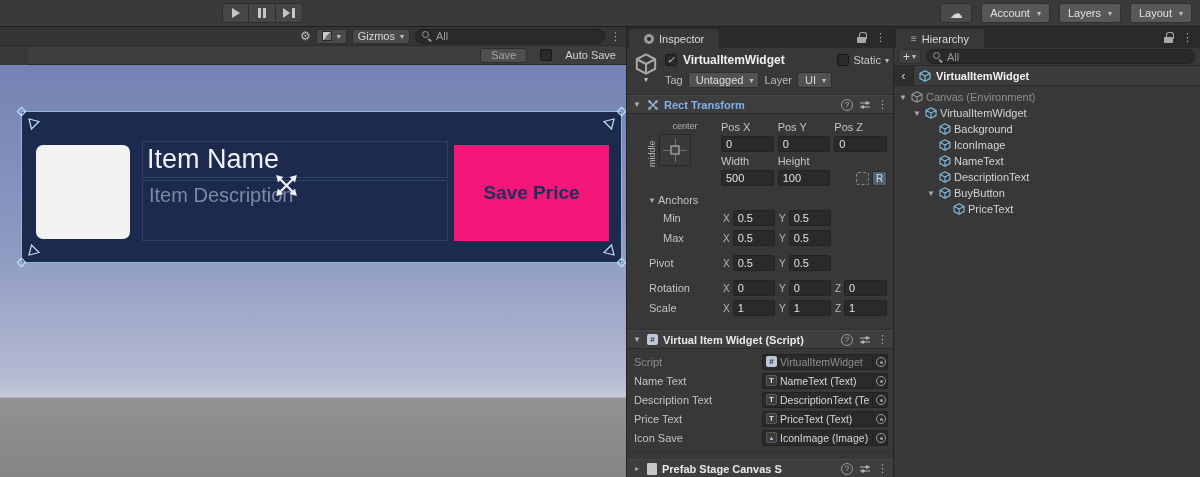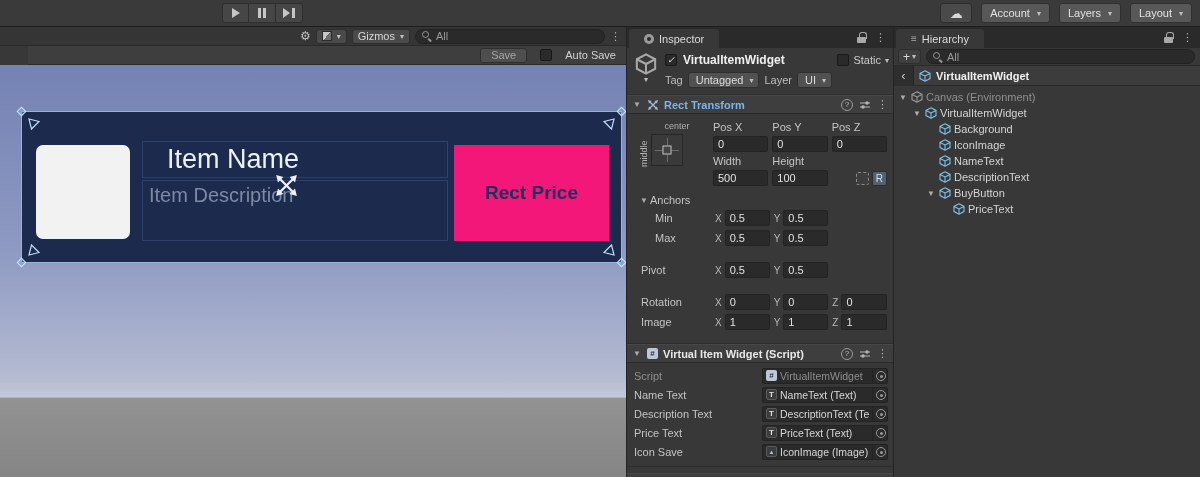--- a/index.html
+++ b/index.html
@@ -64,21 +64,21 @@
               color:#A6A6A6; display:flex; align-items:center; }
   .checkbox { width:12px; height:12px; background:#2A2A2A; border:1px solid #191919; border-radius:2px;
               display:inline-flex; align-items:center; justify-content:center; font-size:9px; color:#E0E0E0; flex:none; }
 
   
   .viewport { flex:1; position:relative; overflow:hidden;
     background:linear-gradient(180deg,#7482B4 0%, #8E9AC2 45%, #B4BBD2 76%, #C4C9DA 80.6%, #929292 80.9%, #858585 100%); }
   .widget { position:absolute; left:22px; top:47px; width:599px; height:150px; background:#1B2A4D; outline:1px solid #8FB6DC; }
   .icon-box { position:absolute; left:14px; top:33px; width:94px; height:94px; background:#F2F2F2; border-radius:7px; }
   .name-box { position:absolute; left:120px; top:29px; width:306px; height:37px; border:1px solid #2C4168;
-              font-size:27px; color:#EDF0F5; line-height:35px; padding-left:24px; white-space:nowrap; overflow:hidden; }
+              font-size:27px; color:#EDF0F5; line-height:35px; padding-left:4px; white-space:nowrap; overflow:hidden; }
   .desc-box { position:absolute; left:120px; top:68px; width:306px; height:61px; border:1px solid #2C4168;
               font-size:20px; color:#7E89A6; padding:3px 0 0 6px; white-space:nowrap; overflow:hidden; }
   .price-btn { position:absolute; left:432px; top:33px; width:155px; height:96px; background:#F21778;
                color:#20305A; font-weight:bold; font-size:19px; display:flex; align-items:center; justify-content:center; }
   .move-gizmo { position:absolute; left:251px; top:60px; width:27px; height:27px; }
   .handle { position:absolute; width:7px; height:7px; border:1px solid #CBE4F8; background:rgba(130,180,230,.4); transform:rotate(45deg); }
   .h-tl{left:-4px; top:-4px;} .h-tr{right:-4px; top:-4px;} .h-bl{left:-4px; bottom:-4px;} .h-br{right:-4px; bottom:-4px;}
   .sail { position:absolute; width:14px; height:14px; }
   .s-tl{left:5px; top:5px;} .s-tr{right:5px; top:5px; transform:scaleX(-1);}
   .s-bl{left:5px; bottom:5px; transform:scaleY(-1);} .s-br{right:5px; bottom:5px; transform:scale(-1,-1);}
@@ -100,21 +100,21 @@
   .comp-header { height:19px; flex:none; background:#3E3E3E; border-top:1px solid #474747; border-bottom:1px solid #2A2A2A;
                  display:flex; align-items:center; gap:5px; padding:0 5px; }
   .fold { font-size:8px; color:#ABABAB; width:10px; text-align:center; flex:none; }
   .comp-title { font-weight:bold; color:#E8E8E8; flex:1; min-width:0; overflow:hidden; white-space:nowrap; }
   .comp-title.blue { color:#7FB3E8; }
   .hdr-icons { display:flex; align-items:center; gap:6px; flex:none; }
   .icon-help { width:12px; height:12px; border-radius:50%; border:1px solid #9A9A9A; color:#BDBDBD; font-size:8px;
                display:inline-flex; align-items:center; justify-content:center; }
   .icon-preset { width:12px; height:12px; }
 
-  .rt-body { padding:7px 6px 9px 12px; border-bottom:1px solid #2E2E2E; }
+  .rt-body { padding:7px 6px 9px 20px; border-bottom:1px solid #2E2E2E; }
   .rt-top { display:flex; margin-bottom:4px; }
   .anchor-col { width:74px; flex:none; }
   .anchor-center { font-size:9px; color:#B0B0B0; width:32px; margin-left:22px; text-align:center; height:12px; }
   .anchor-row { display:flex; align-items:center; }
   .anchor-middle { font-size:9px; color:#B0B0B0; writing-mode:vertical-rl; transform:rotate(180deg); height:34px;
                    display:flex; align-items:center; }
   .anchor-box { width:32px; height:32px; background:#3A3A3A; border:1px solid #262626; position:relative; margin-left:2px; }
   .ab-h { position:absolute; left:3px; right:3px; top:50%; height:1px; background:#6E6E6E; }
   .ab-v { position:absolute; top:3px; bottom:3px; left:50%; width:1px; background:#6E6E6E; }
   .ab-c { position:absolute; left:50%; top:50%; width:9px; height:9px; transform:translate(-50%,-50%);
@@ -127,21 +127,21 @@
   .icon-blueprint { width:13px; height:13px; border:1px dashed #8A8A8A; border-radius:2px; background:#3E3E3E; }
   .rbtn { width:15px; height:15px; background:#50626F; border:1px solid #2E2E2E; border-radius:2px; color:#CFE0EE;
           font-size:10px; text-align:center; line-height:13px; }
   .fold-row { margin:8px 0 4px; display:flex; align-items:center; gap:1px; color:#C4C4C4; }
   .axis-row { display:grid; grid-template-columns:72px 1fr 1fr 1fr; gap:0 4px; align-items:center; margin-bottom:4px; }
   .axis-row .rlbl { color:#C4C4C4; padding-left:2px; overflow:hidden; white-space:nowrap; }
   .rlbl.indent { padding-left:16px; }
   .cell { display:flex; align-items:center; gap:3px; min-width:0; }
   .cell .field { flex:1; min-width:0; }
   .axis { color:#B8B8B8; font-size:10px; }
-  .gap-top { margin-top:16px; }
+  .gap-top { margin-top:9px; }
 
   .prop-row { display:grid; grid-template-columns:128px 1fr; align-items:center; padding:1.5px 5px 1.5px 7px; }
   .plbl { color:#C4C4C4; overflow:hidden; white-space:nowrap; }
   .plbl.muted, .obj-field.muted .obj-text { color:#8E8E8E; }
   .obj-field { height:16px; background:#2A2A2A; border:1px solid #232323; border-radius:2px;
                display:flex; align-items:center; gap:3px; padding-left:3px; min-width:0; }
   .obj-text { flex:1; min-width:0; overflow:hidden; white-space:nowrap; font-size:10.5px; color:#D8D8D8; }
   .obj-picker { position:relative; width:15px; height:14px; flex:none; border-left:1px solid #232323; }
   .obj-picker::before { content:""; position:absolute; left:3px; top:2.5px; width:8px; height:8px;
                         border:1.5px solid #9A9A9A; border-radius:50%; }
@@ -258,21 +258,21 @@
         <span class="checkbox"></span>
         <span>Auto Save</span>
       </div>
 
       <div class="viewport">
         <div class="widget">
           <div class="icon-box"></div>
           <div class="name-box">Item Name</div>
           <div class="desc-box">Item Description</div>
           <div class="price-btn">
-              <span>Rect Price</span>
+              <span>Save Price</span>
             </div>
 
           <svg class="move-gizmo" viewBox="0 0 26 26">
             <path d="M6 6 L20 20 M20 6 L6 20" stroke="#ECEFF5" stroke-width="2.2" fill="none"></path>
             <path d="M3 3 L10 4.8 L4.8 10 Z" fill="#ECEFF5"></path>
             <path d="M23 3 L21.2 10 L16 4.8 Z" fill="#ECEFF5"></path>
             <path d="M3 23 L4.8 16 L10 21.2 Z" fill="#ECEFF5"></path>
             <path d="M23 23 L16 21.2 L21.2 16 Z" fill="#ECEFF5"></path>
           </svg>
 
@@ -441,21 +441,21 @@
           <span class="cell">
               <span class="axis">Y</span>
               <span class="field">0</span>
             </span>
           <span class="cell">
               <span class="axis">Z</span>
               <span class="field">0</span>
             </span>
         </div>
         <div class="axis-row">
-          <span class="rlbl">Image</span>
+          <span class="rlbl">Scale</span>
           <span class="cell">
               <span class="axis">X</span>
               <span class="field">1</span>
             </span>
           <span class="cell">
               <span class="axis">Y</span>
               <span class="field">1</span>
             </span>
           <span class="cell">
               <span class="axis">Z</span>

